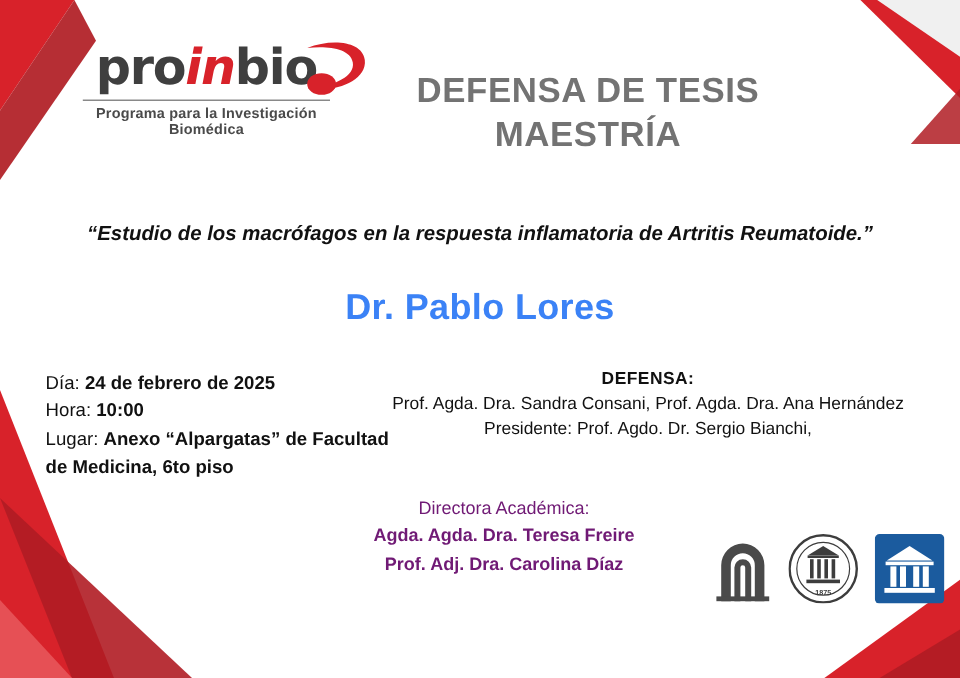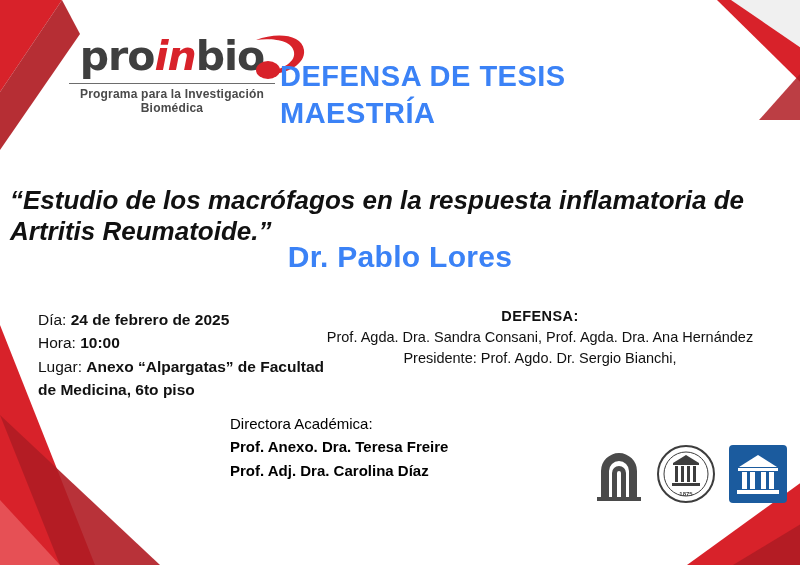--- a/index.html
+++ b/index.html
@@ -85,34 +85,35 @@
     color: #4a4a4a;
     letter-spacing: 0.2px;
   }
 
   
   .title-main {
     position: absolute;
     left: 280px;
     top: 58px;
     width: 420px;
-    color: #3b82f6;
+    text-align: center;
+    color: #737373;
     font-size: 29px;
     font-weight: bold;
     line-height: 1.28;
     letter-spacing: 0.5px;
   }
 
   .thesis-title {
     position: absolute;
     left: 10px;
     top: 185px;
     width: 780px;
-    text-align: left;
-    font-size: 26px;
+    text-align: center;
+    font-size: 17px;
     font-weight: bold;
     font-style: italic;
     color: #111111;
   }
 
   .author {
     position: absolute;
     left: 10px;
     top: 240px;
     width: 780px;
@@ -153,23 +154,23 @@
     font-weight: bold;
     letter-spacing: 0.4px;
   }
 
   
   .advisors {
     position: absolute;
     left: 230px;
     top: 412px;
     width: 380px;
-    text-align: left;
+    text-align: center;
     font-size: 15px;
-    color: #000000;
+    color: #701a75;
     line-height: 1.55;
   }
   .advisors .bold { font-weight: bold; }
 
   
   .seals {
     position: absolute;
     right: 52px;
     bottom: 62px;
     display: flex;
@@ -242,21 +243,21 @@
   </div>
 
   <div class="tribunal">
     <div class="head">DEFENSA:</div>
     <div>Prof. Agda. Dra. Sandra Consani, Prof. Agda. Dra. Ana Hernández</div>
     <div>Presidente: Prof. Agdo. Dr. Sergio Bianchi,</div>
   </div>
 
   <div class="advisors">
     <div>Directora Académica:</div>
-    <div class="bold">Prof. Anexo. Dra. Teresa Freire</div>
+    <div class="bold">Agda. Agda. Dra. Teresa Freire</div>
     <div class="bold">Prof. Adj. Dra. Carolina Díaz</div>
   </div>
 
   <div class="seals">
 
     <svg class="seal" width="48" height="56" viewBox="0 0 48 56">
       <rect x="0" y="0" width="48" height="56" fill="#ffffff"></rect>
       <path d="M6,54 L6,24 A18,18 0 0 1 42,24 L42,54 L34,54 L34,24 A10,10 0 0 0 14,24 L14,54 Z" fill="#4a4a4a"></path>
       <path d="M17,54 L17,26 A7,7 0 0 1 31,26 L31,54 L26,54 L26,26 A2,2 0 0 0 22,26 L22,54 Z" fill="#4a4a4a"></path>
       <rect x="2" y="50" width="44" height="4" fill="#4a4a4a"></rect>

